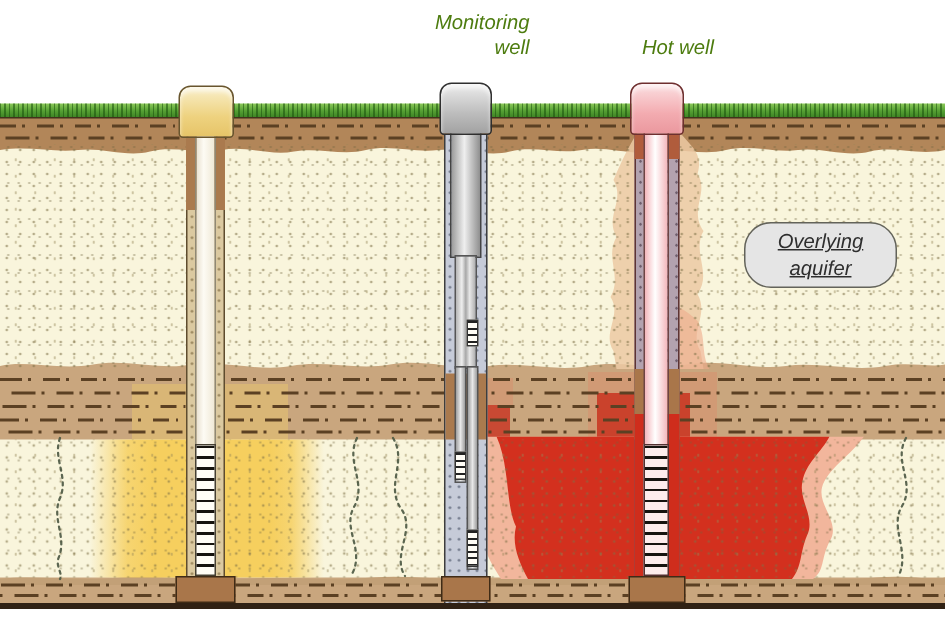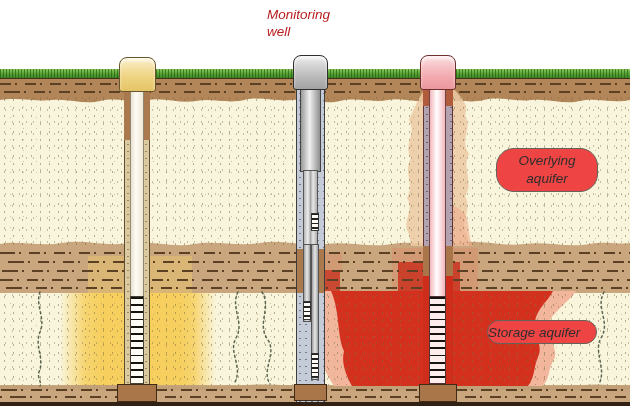--- a/index.html
+++ b/index.html
@@ -71,23 +71,23 @@
   .screen.hot{background-color:#fdecec;border-color:#533131;}
   .screen.fine{border-color:#333;
     background-image:repeating-linear-gradient(180deg,#222 0 1.4px,rgba(0,0,0,0) 1.4px 4.4px);}
 
   
   .warm-plume{left:60px;top:293px;width:156px;height:92px;
     background:linear-gradient(90deg,rgba(246,207,94,0) 0%,rgba(246,207,94,.85) 16%,#f6cf5e 27%,#f6cf5e 77%,rgba(246,207,94,.85) 86%,rgba(246,207,94,0) 100%);}
   .tint{pointer-events:none;}
 
   
-  .well-label{color:#b91c1c;font-size:13.5px;font-style:italic;text-align:left;line-height:1.25;}
-  .pill{background:#ef4444;border:1.5px solid #63635a;color:#2e2e2e;
-    font-style:italic;text-align:center;display:flex;align-items:center;justify-content:flex-start;}
+  .well-label{color:#4d7c0f;font-size:13.5px;font-style:italic;text-align:right;line-height:1.25;}
+  .pill{background:#e5e5e5;border:1.5px solid #63635a;color:#2e2e2e;
+    font-style:italic;text-align:center;display:flex;align-items:center;justify-content:center;text-decoration:underline;}
   .pill.ov{left:496px;top:148px;width:102px;height:44px;border-radius:18px;font-size:13.5px;line-height:1.3;padding:2px 6px;}
   .pill.st{left:487px;top:320px;width:110px;height:24px;border-radius:12px;font-size:13.5px;}
 </style>
 </head>
 <body>
 
 <div id="scene">
 
   <div class="abs ov-aquifer aquifer"></div>
   <div class="abs st-aquifer aquifer"></div>
@@ -172,19 +172,17 @@
   <div class="abs plug" style="left:419px;top:384px;width:38px;height:18px"></div>
   <div class="abs pipe-hot"></div>
   <div class="abs screen hot" style="left:429px;top:296px;width:17px;height:88px"></div>
   <div class="abs cap hot"></div>
 
   <div class="abs base-rock"></div>
 
   <div class="abs pill ov">
     <span>Overlying aquifer</span>
   </div>
-  <div class="abs pill st">
-    <span>Storage aquifer</span>
-  </div>
 
   <div class="abs well-label" style="left:267px;top:7px;width:86px">Monitoring well</div>
+  <div class="abs well-label" style="left:376px;top:24px;width:100px">Hot well</div>
 
 </div>
 
 </body></html>

